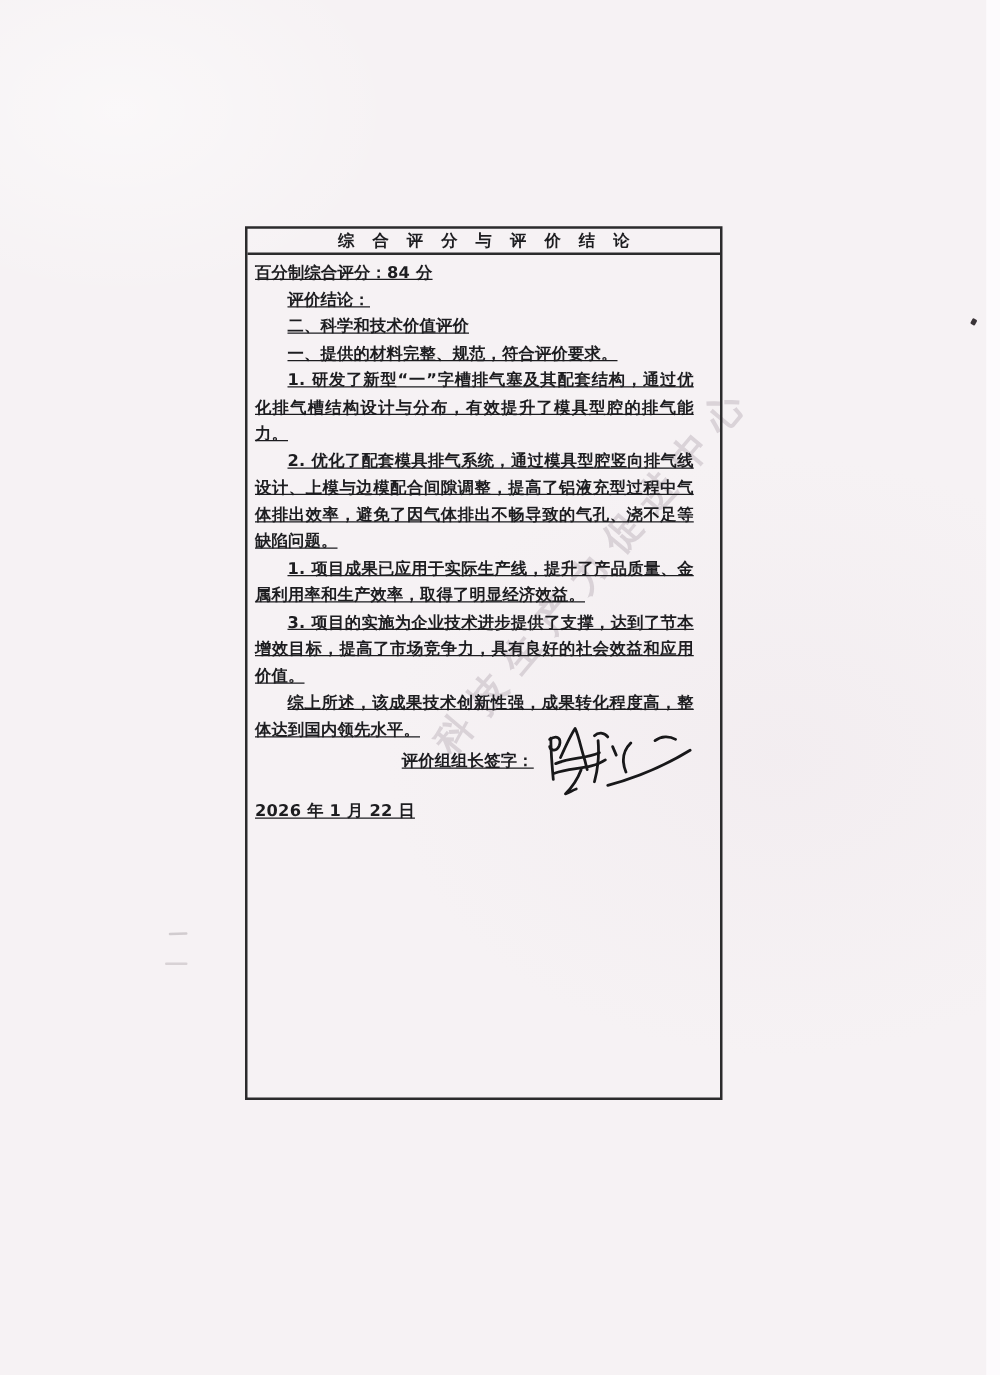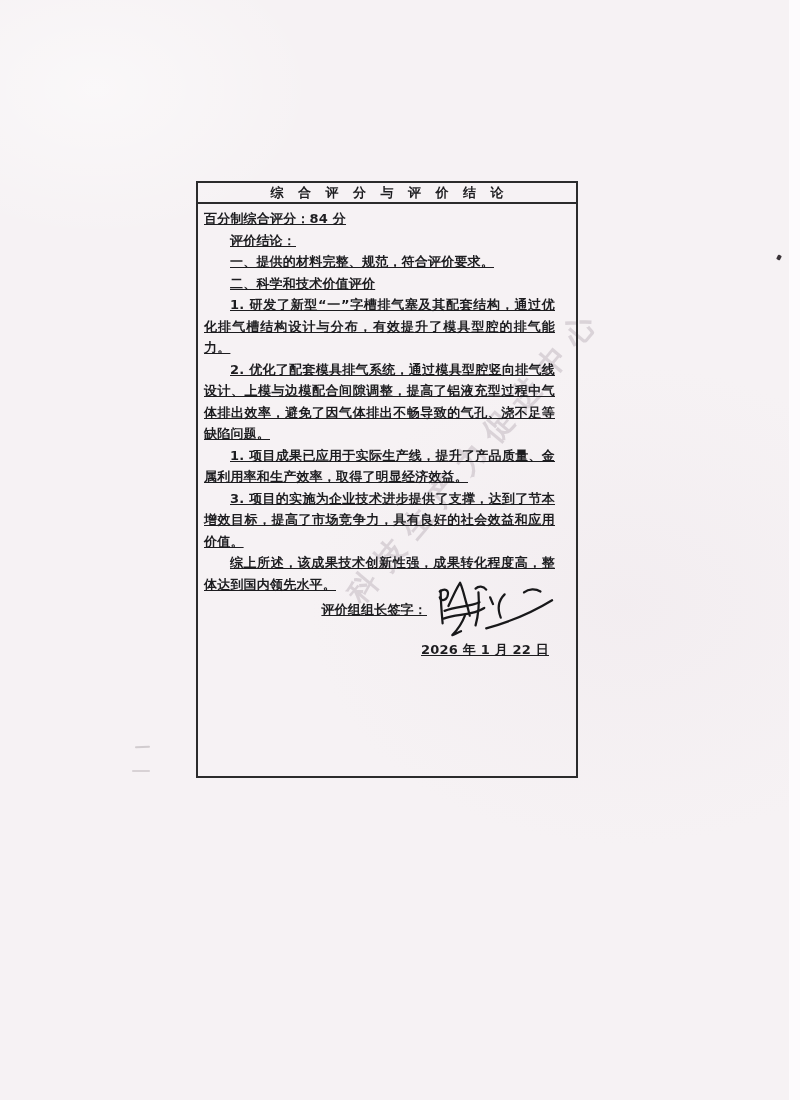--- a/index.html
+++ b/index.html
@@ -12,21 +12,21 @@
     background:
       radial-gradient(ellipse 320px 220px at 12% 8%, rgba(255,255,255,.45), transparent 70%),
       radial-gradient(ellipse 420px 320px at 78% 55%, rgba(236,228,233,.35), transparent 75%),
       #f6f2f4;
   }
   .paper-edge{
     position:absolute;right:0;top:0;width:11px;height:1100px;background:#fdfbfd;
   }
   
   .doc-box{
-    position:absolute;left:196px;top:181px;width:382px;height:597px;
+    position:absolute;left:196px;top:181px;width:382px;height:699px;
     box-sizing:border-box;border:2px solid #2b2b2c;
   }
   .title-band{
     height:19px;box-sizing:content-box;
     border-bottom:2px solid #2b2b2c;
     display:flex;align-items:center;justify-content:center;
     font-size:13px;font-weight:bold;letter-spacing:5px;
     color:#1d1d20;padding-left:5px;white-space:nowrap;
   }
   .doc-body{
@@ -41,21 +41,21 @@
   .sig-row{
     display:flex;align-items:center;justify-content:flex-end;
     height:30px;
   }
   .sig-label{white-space:nowrap;}
   .sig-svg{
     width:128px;height:62px;flex:0 0 auto;
     margin:-22px -2px -16px 2px;
   }
   .date-line{
-    text-align:right;padding-right:6px;margin-top:14px;
+    padding-right:6px;margin-top:14px;
   }
   
   .watermark{
     position:absolute;left:338px;top:586px;
     transform:rotate(-50deg);transform-origin:0 0;
     font-size:30px;font-weight:bold;letter-spacing:12px;white-space:nowrap;
     color:rgba(152,140,152,.30);
     pointer-events:none;
   }
   
@@ -77,22 +77,22 @@
   <div class="doc-box">
 
     <div class="title-band">综 合 评 分 与 评 价 结 论</div>
 
     <div class="doc-body">
 
       <div class="score-line">百分制综合评分：84 分</div>
 
       <div>
           <div class="para indent">评价结论：</div>
+          <div class="para indent">二、科学和技术价值评价</div>
           <div class="para indent">一、提供的材料完整、规范，符合评价要求。</div>
-          <div class="para indent">二、科学和技术价值评价</div>
           <div class="para indent">1. 研发了新型“一”字槽排气塞及其配套结构，通过优化排气槽结构设计与分布，有效提升了模具型腔的排气能力。</div>
           <div class="para indent">2. 优化了配套模具排气系统，通过模具型腔竖向排气线设计、上模与边模配合间隙调整，提高了铝液充型过程中气体排出效率，避免了因气体排出不畅导致的气孔、浇不足等缺陷问题。</div>
           <div class="para indent">1. 项目成果已应用于实际生产线，提升了产品质量、金属利用率和生产效率，取得了明显经济效益。</div>
           <div class="para indent">3. 项目的实施为企业技术进步提供了支撑，达到了节本增效目标，提高了市场竞争力，具有良好的社会效益和应用价值。</div>
           <div class="para indent">综上所述，该成果技术创新性强，成果转化程度高，整体达到国内领先水平。</div>
         </div>
 
       <div class="sig-row">
         <span class="sig-label">评价组组长签字：</span>
         <svg class="sig-svg" viewBox="0 0 130 64" fill="none" stroke="#18181a" stroke-width="2.3" stroke-linecap="round" stroke-linejoin="round">

